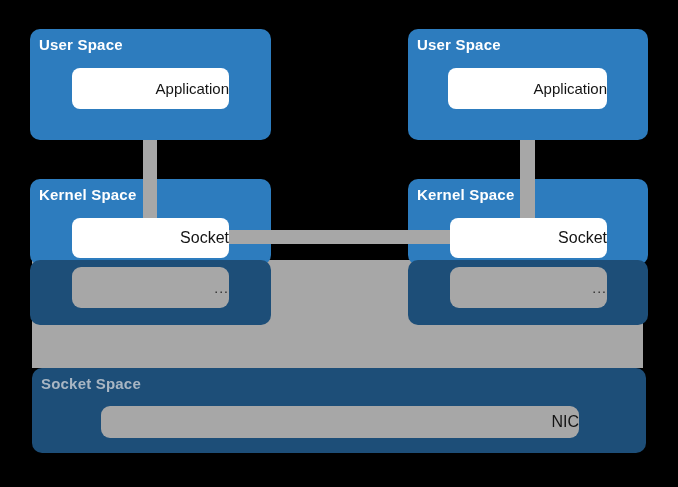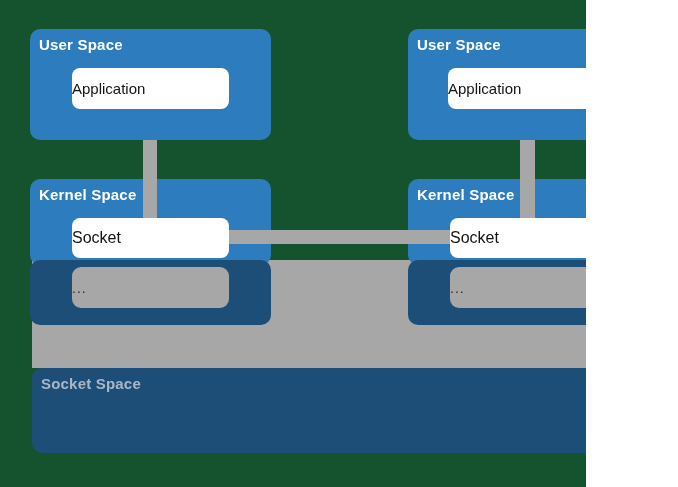--- a/index.html
+++ b/index.html
@@ -1,21 +1,21 @@
 <!DOCTYPE html>
 <html><head>
 <meta charset="utf-8">
 <style>
   html, body { margin: 0; padding: 0; background: #ffffff; }
   body { font-family: "Liberation Sans", "DejaVu Sans", sans-serif; }
   .canvas {
     position: relative;
-    width: 586px;
+    width: 678px;
     height: 487px;
-    background: #14532d;
+    background: #000000;
     overflow: hidden;
   }
   .abs { position: absolute; box-sizing: border-box; }
 
   
   .blue  { background: #2d7cbe; border-radius: 10px; z-index: 1; }
   .navy  { background: #1d4e78; border-radius: 10px; z-index: 2; }
   .graybox { background: #a7a7a7; border-radius: 9px; z-index: 3; }
   .whitebox { background: #ffffff; border-radius: 8px; z-index: 4; }
   .conn  { background: #a7a7a7; z-index: 3; }
@@ -28,21 +28,21 @@
     color: #ffffff;
     font-size: 15px;
     font-weight: 600;
     letter-spacing: 0.2px;
     white-space: nowrap;
   }
   .driver-label-color { color: #a9b6c3; }
   .center-text {
     display: flex;
     align-items: center;
-    justify-content: flex-start;
+    justify-content: flex-end;
     color: #141414;
     font-size: 15px;
     white-space: nowrap;
   }
   .dots-text { font-size: 14px; letter-spacing: 1px; color: #2b2b2b; }
   .watermark {
     position: absolute;
     left: 531px; top: 453px;
     width: 140px;
     color: #b9b9b9;
@@ -98,15 +98,18 @@
   <div class="abs graybox center-text dots-text" style="left:72px; top:267px; width:157px; height:41px;">
     <span>...</span>
   </div>
   <div class="abs graybox center-text dots-text" style="left:450px; top:267px; width:157px; height:41px;">
     <span>...</span>
   </div>
 
   <div class="abs navy" style="left:32px; top:368px; width:614px; height:85px; z-index:1;">
     <span class="space-label driver-label-color">Socket Space</span>
   </div>
+  <div class="abs graybox center-text" style="left:101px; top:406px; width:478px; height:32px; font-size:16px; z-index:2;">
+    <span>NIC</span>
+  </div>
 
 
 </div>
 
 </body></html>

